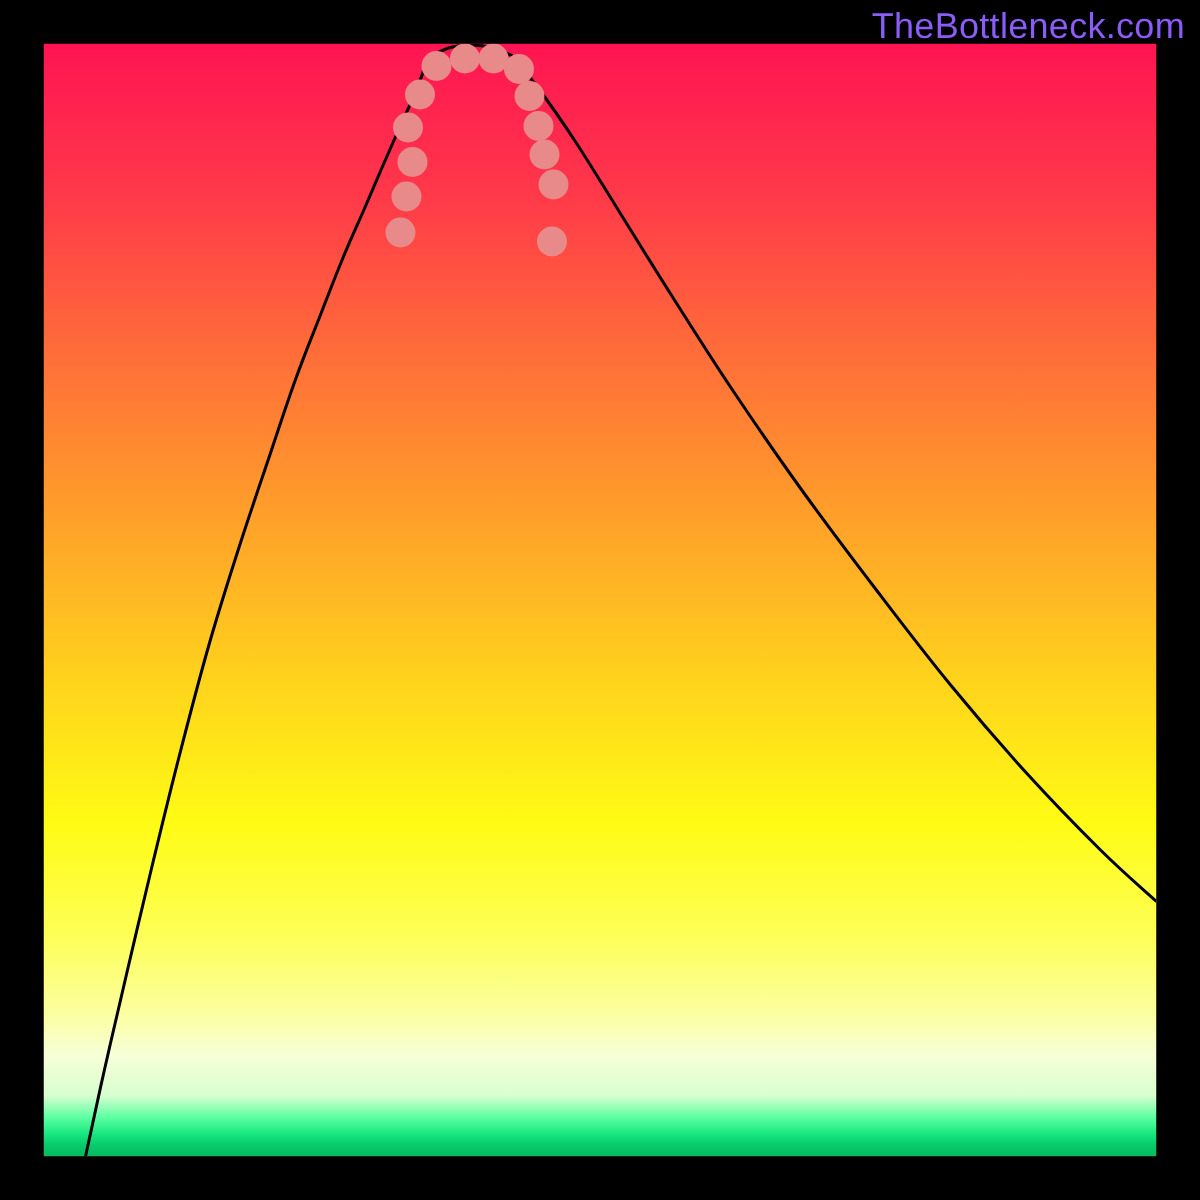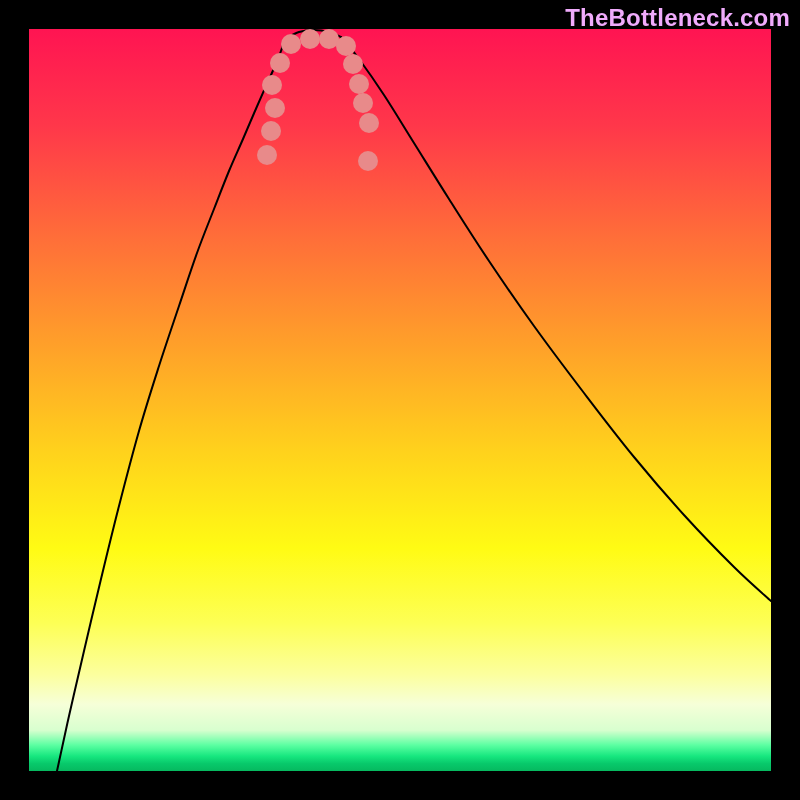--- a/index.html
+++ b/index.html
@@ -13,23 +13,23 @@
   .outer {
     width: 800px;
     height: 800px;
     background: #000;
     position: relative;
   }
   .watermark {
     position: absolute;
     top: 4px;
     right: 10px;
-    color: #f0abfc;
+    color: #8b5cf6;
     font-size: 24px;
-    font-weight: bold;
+    font-weight: normal;
     letter-spacing: 0.2px;
     z-index: 3;
     user-select: none;
   }
   .plot-area {
     position: absolute;
     left: 29px;
     top: 29px;
     width: 742px;
     height: 742px;

